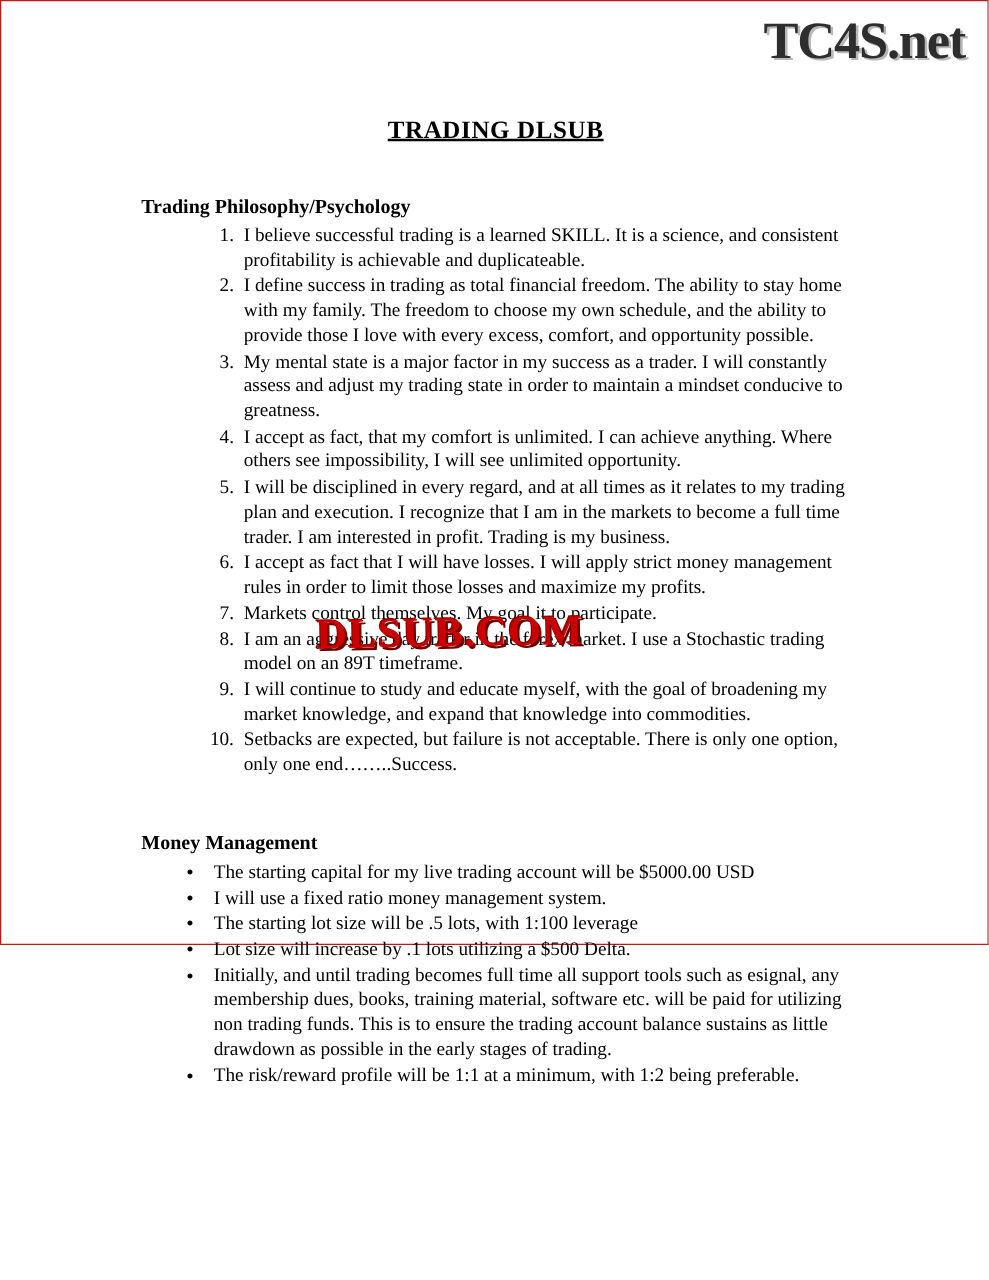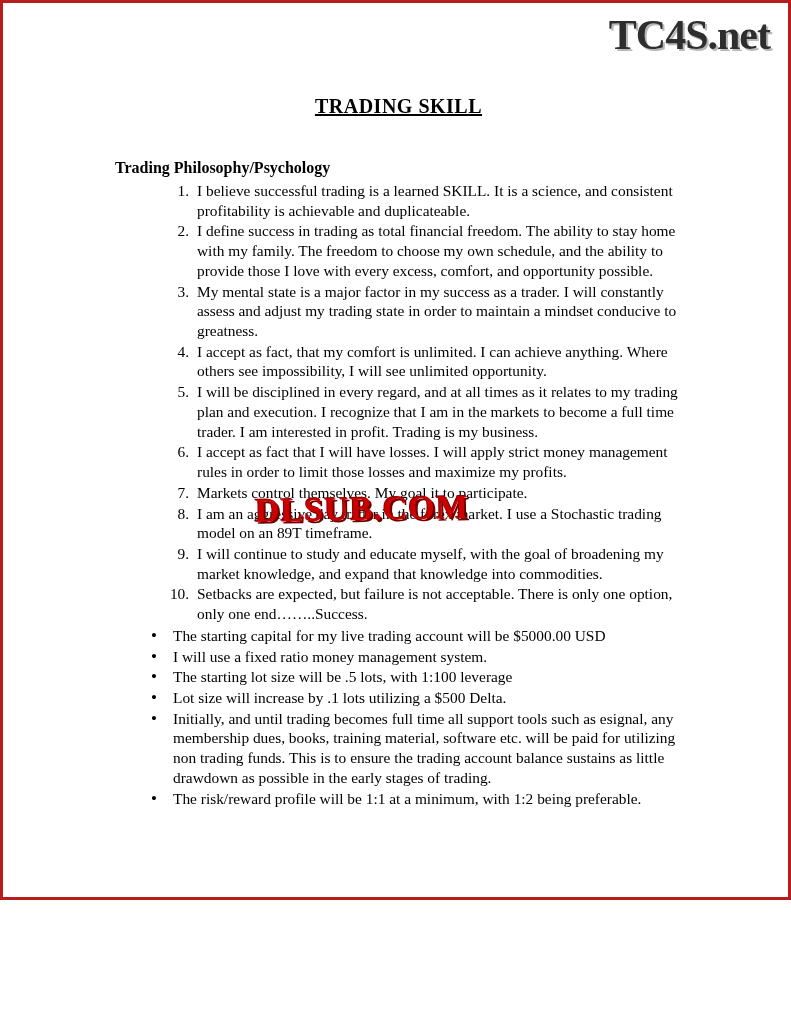--- a/index.html
+++ b/index.html
@@ -12,23 +12,23 @@
     height: 1024px;
     position: relative;
     font-family: "Liberation Serif", serif;
     color: #000000;
     overflow: hidden;
   }
   .page {
     position: absolute;
     left: 0; top: 0;
     width: 791px;
-    height: 900px;
+    height: 756px;
     box-sizing: border-box;
-    border: 3px solid #b91c1c;
+    border: 1px solid #b91c1c;
     background: #ffffff;
   }
   
   .wm-top {
     position: absolute;
     right: 18px;
     top: 8px;
     font-family: "Liberation Serif", serif;
     font-weight: bold;
     font-size: 42px;
@@ -126,21 +126,21 @@
   }
 </style>
 </head>
 <body>
 
 <div class="page">
 
   <div class="wm-top">TC4S.net</div>
 
   <div class="doc-title">
-    <span>TRADING SKILL</span>
+    <span>TRADING DLSUB</span>
   </div>
 
   <div class="content">
 
     <div class="section">
       <div class="section-heading">Trading Philosophy/Psychology</div>
       <ol class="numbered">
         <li>I believe successful trading is a learned SKILL.  It is a science, and consistent profitability is achievable and duplicateable.</li>
         <li>I define success in trading as total financial freedom.  The ability to stay home with my family.  The freedom to choose my own schedule, and the ability to provide those I love with every excess, comfort, and opportunity possible.</li>
         <li>My mental state is a major factor in my success as a trader.  I will constantly assess and adjust my trading state in order to maintain a mindset conducive to greatness.</li>
@@ -148,20 +148,21 @@
         <li>I will be disciplined in every regard, and at all times as it relates to my trading plan and execution.  I recognize that I am in the markets to become a full time trader.  I am interested in profit.  Trading is my business.</li>
         <li>I accept as fact that I will have losses.  I will apply strict money management rules in order to limit those losses and maximize my profits.</li>
         <li>Markets control themselves.  My goal it to participate.</li>
         <li>I am an aggressive day trader in the forex market.  I use a Stochastic trading model on an 89T timeframe.</li>
         <li>I will continue to study and educate myself, with the goal of broadening my market knowledge, and expand that knowledge into commodities.</li>
         <li>Setbacks are expected, but failure is not acceptable.  There is only one option, only one end……..Success.</li>
       </ol>
     </div>
 
     <div class="section money-block">
+      <div class="section-heading money">Money Management</div>
       <ul class="bulleted">
         <li>The starting capital for my live trading account will be $5000.00 USD</li>
         <li>I will use a fixed ratio money management system.</li>
         <li>The starting lot size will be .5 lots, with 1:100 leverage</li>
         <li>Lot size will increase by .1 lots utilizing a $500 Delta.</li>
         <li>Initially, and until trading becomes full time all support tools such as esignal, any membership dues, books, training material, software etc. will be paid for utilizing non trading funds.  This is to ensure the trading account balance sustains as little drawdown as possible in the early stages of trading.</li>
         <li>The risk/reward profile will be 1:1 at a minimum, with 1:2 being preferable.</li>
       </ul>
     </div>
 

